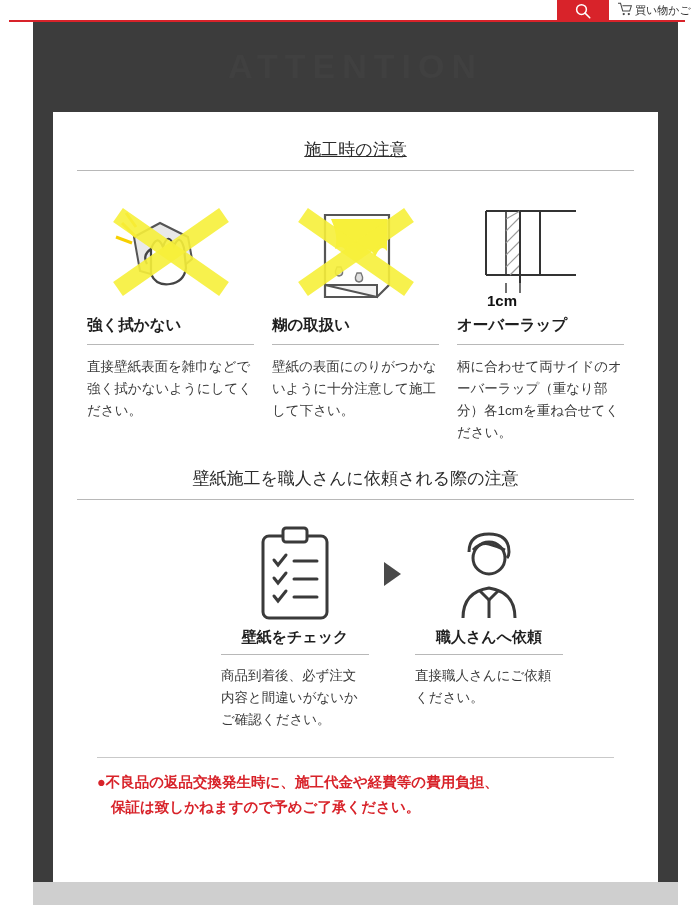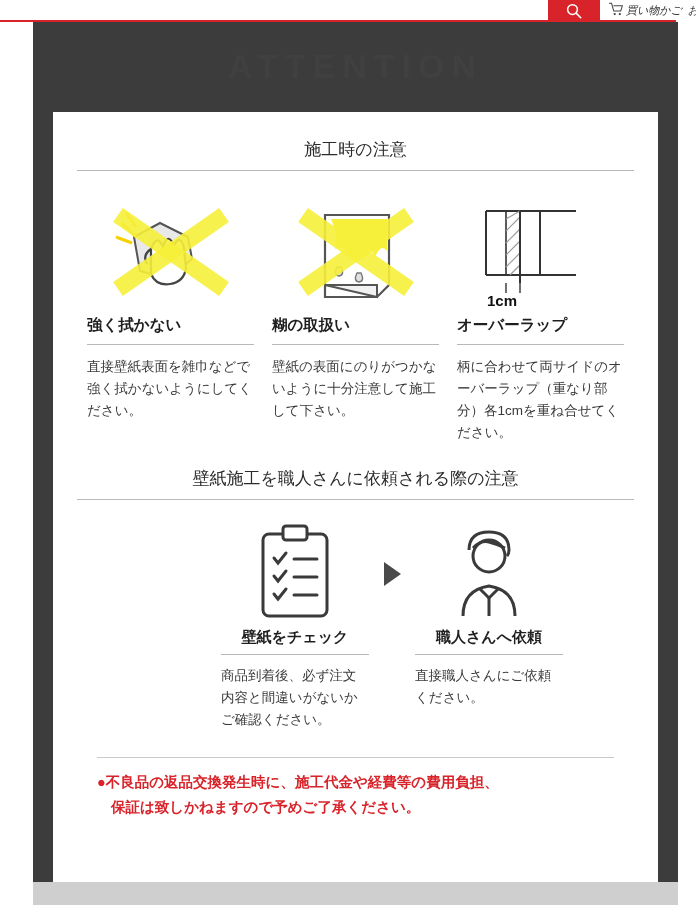--- a/index.html
+++ b/index.html
@@ -11,25 +11,24 @@
     overflow: hidden;
   }
   #page {
     position: relative;
     width: 696px; height: 905px;
     background: #ffffff;
   }
 
   
   .topbar {
-    position: absolute; top: 0; left: 0;
+    position: absolute; top: 0; left: 9px;
     width: 676px; height: 22px;
     background: #ffffff;
     border-bottom: 2px solid #d8232a;
-    font-style: italic;
   }
   .search-btn {
     position: absolute; top: 0; left: 548px;
     width: 52px; height: 22px;
     background: #d8232a;
     display: flex; align-items: center; justify-content: center;
   }
   .search-btn svg { display: block; }
   .cart-area {
     position: absolute; top: 2px; left: 608px;
@@ -69,33 +68,33 @@
   
   .section-head {
     position: relative;
     margin: 0 24px;
     text-align: center;
     font-size: 17px;
     color: #2b2b2b;
     padding-bottom: 9px;
     border-bottom: 1px solid #b8b8b8;
   }
-  .sec1-head { margin-top: 26px; }
+  .sec1-head { margin-top: 26px; text-decoration: underline; }
   .sec2-head { margin-top: 24px; }
 
   
   .cols3 {
     display: flex;
     margin: 22px 34px 0 34px;
     gap: 18px;
   }
   .col3 { width: 172px; }
   .icon-box {
     height: 118px;
-    display: flex; align-items: flex-start; justify-content: center;
+    display: flex; align-items: center; justify-content: center;
     position: relative;
   }
   .col-title {
     text-align: left;
     font-size: 15.5px;
     font-weight: bold;
     color: #1f1f1f;
     padding-bottom: 8px;
     border-bottom: 1px solid #b8b8b8;
     margin-top: 4px;

